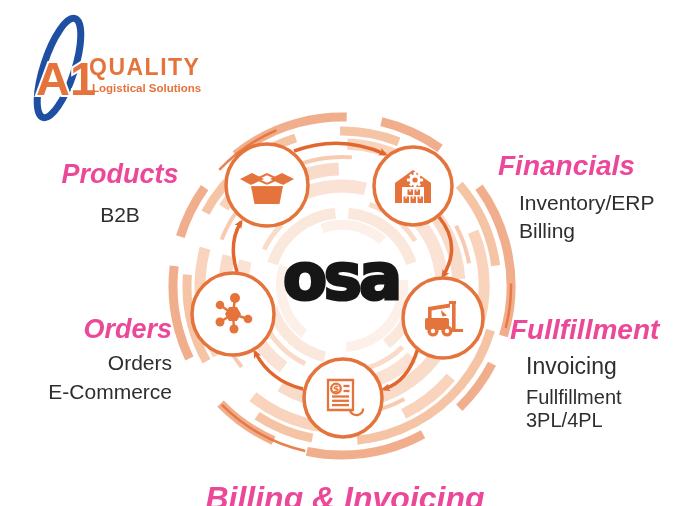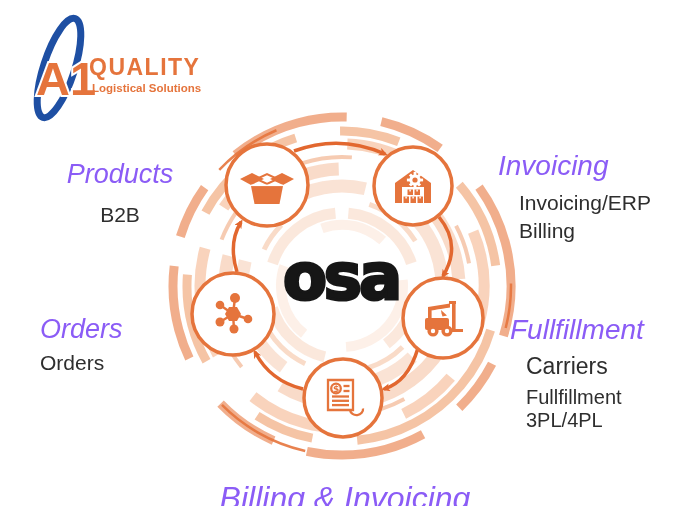--- a/index.html
+++ b/index.html
@@ -1,24 +1,24 @@
 <!DOCTYPE html>
 <html><head>
 <meta charset="utf-8">
 <style>
   html,body{margin:0;padding:0;background:#ffffff;}
   body{width:688px;height:506px;position:relative;overflow:hidden;
        font-family:"Liberation Sans",sans-serif;}
   .stage{position:absolute;inset:0;}
   svg{position:absolute;left:0;top:0;}
   .label{position:absolute;color:#1c1c1c;line-height:1.15;}
-  .heading{font-weight:normal;font-style:italic;font-size:27px;color:#8b5cf6;}
+  .heading{font-weight:bold;font-style:italic;font-size:27px;color:#ec4899;}
   .sub{font-size:21px;color:#2e2e2e;}
   .sub-sm{font-size:20px;color:#2e2e2e;}
-  .ta-c{text-align:center;} .ta-r{} .ta-l{text-align:left;}
+  .ta-c{text-align:center;} .ta-r{text-align:right;} .ta-l{text-align:left;}
 </style>
 </head>
 <body>
 
 <div class="stage">
 
   <svg width="220" height="130" style="left:12px;top:6px;" viewBox="0 0 220 130">
     <ellipse cx="47" cy="62" rx="15.5" ry="52" fill="none" stroke="#1E4FA3" stroke-width="7" transform="rotate(18 47 62)"></ellipse>
     <text x="24" y="89" font-family="Liberation Sans,sans-serif" font-weight="bold" font-size="47" fill="#E5743C" stroke="#ffffff" stroke-width="4" paint-order="stroke">A1</text>
     <text x="77" y="69" font-family="Liberation Sans,sans-serif" font-weight="bold" font-size="23" letter-spacing="1.5" fill="#E5743C">QUALITY</text>
@@ -152,26 +152,27 @@
         </g>
       </g>
     </g>
 
     <text x="341" y="299" text-anchor="middle" font-family="DejaVu Sans,sans-serif" font-weight="bold" font-size="64" letter-spacing="-3" fill="#161616" stroke="#161616" stroke-width="3">osa</text>
   </svg>
 
   <div class="label heading ta-c" style="left:50px;top:159px;width:140px;">Products</div>
   <div class="label sub ta-c" style="left:50px;top:203px;width:140px;">B2B</div>
 
-  <div class="label heading ta-l" style="left:498px;top:150px;width:185px;font-size:28px;">Invoicing</div>
-  <div class="label sub ta-l" style="left:519px;top:191px;width:165px;">Invoicing/ERP</div>
+  <div class="label heading ta-l" style="left:498px;top:150px;width:185px;font-size:28px;">Financials</div>
+  <div class="label sub ta-l" style="left:519px;top:191px;width:165px;">Inventory/ERP</div>
   <div class="label sub ta-l" style="left:519px;top:219px;width:165px;">Billing</div>
 
   <div class="label heading ta-r" style="left:40px;top:314px;width:132px;">Orders</div>
   <div class="label sub ta-r" style="left:40px;top:351px;width:132px;">Orders</div>
+  <div class="label sub ta-r" style="left:20px;top:380px;width:152px;">E-Commerce</div>
 
   <div class="label heading ta-l" style="left:510px;top:314px;width:178px;font-size:28px;">Fullfillment</div>
-  <div class="label sub ta-l" style="left:526px;top:353px;width:160px;font-size:23px;">Carriers</div>
+  <div class="label sub ta-l" style="left:526px;top:353px;width:160px;font-size:23px;">Invoicing</div>
   <div class="label sub-sm ta-l" style="left:526px;top:386px;width:160px;">Fullfillment</div>
   <div class="label sub-sm ta-l" style="left:526px;top:409px;width:160px;">3PL/4PL</div>
 
   <div class="label heading ta-c" style="left:200px;top:456px;width:290px;font-size:32px;margin-top:24px;">Billing &amp; Invoicing</div>
 </div>
 
 </body></html>

